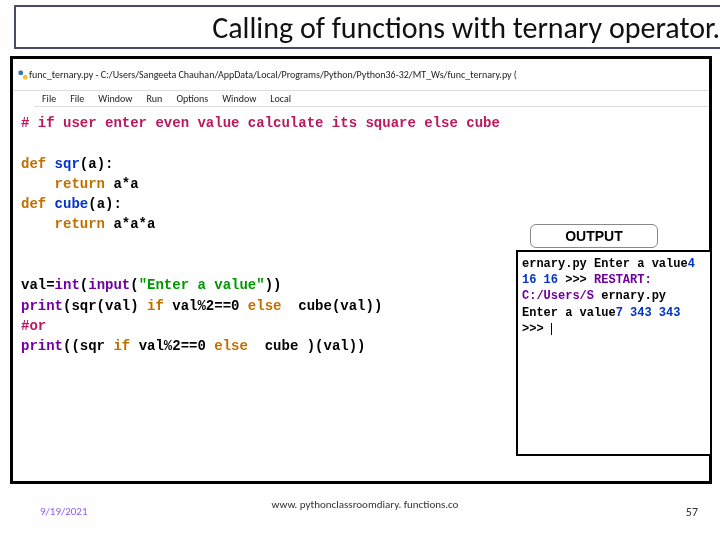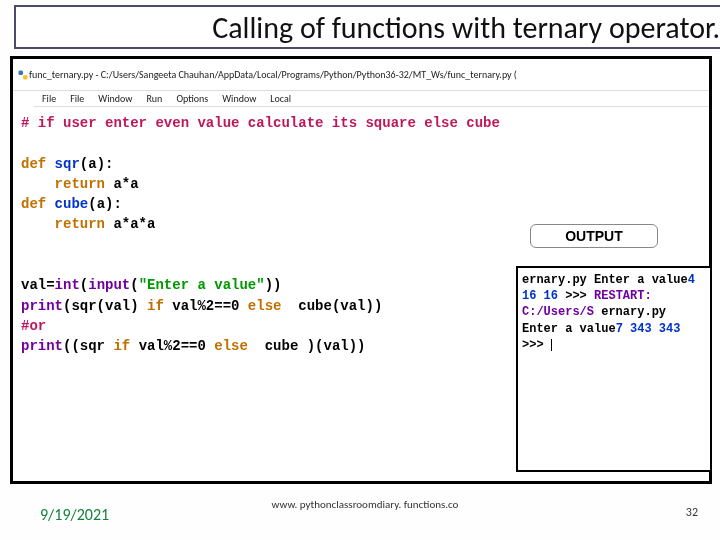--- a/index.html
+++ b/index.html
@@ -106,38 +106,37 @@
     height: 206px;
     border: 2.5px solid #000;
     background: #fff;
     font-family: "Courier New", monospace;
     font-size: 12px;
     font-weight: bold;
     line-height: 1.35;
     padding: 4px 4px;
     z-index: 2;
     overflow: hidden;
-    margin-top: 16px;
   }
   .o-plain { color: #000; }
   .o-blue { color: #0033cc; }
   .o-restart { color: #7000a0; }
   .o-cursor {
     display: inline-block;
     width: 1px;
     height: 12px;
     background: #000;
     vertical-align: middle;
   }
   .footer-date {
     position: absolute;
     left: 40px;
     top: 505px;
-    font-size: 16px;
-    color: #15803d;
+    font-size: 11px;
+    color: #8b5cf6;
   }
   .footer-center {
     position: absolute;
     left: 210px;
     top: 498px;
     width: 310px;
     text-align: center;
     font-size: 11px;
     color: #333;
     line-height: 1.2;
@@ -205,13 +204,13 @@
 <span class="o-plain" data-interactable="false">Enter a value</span><span class="o-blue" data-interactable="false">7</span>
 <span class="o-blue" data-interactable="false">343</span>
 <span class="o-blue" data-interactable="false">343</span>
 <span class="o-plain" data-interactable="false">&gt;&gt;&gt; </span><span class="o-cursor" data-interactable="false"></span>
 </div>
 
 <div class="footer-date" data-interactable="false">9/19/2021</div>
 <div class="footer-center" data-interactable="false">
   <span data-interactable="false">www. pythonclassroomdiary. functions.co</span><br>
 </div>
-<div class="footer-page" data-interactable="false">32</div>
+<div class="footer-page" data-interactable="false">57</div>
 
 </body></html>

